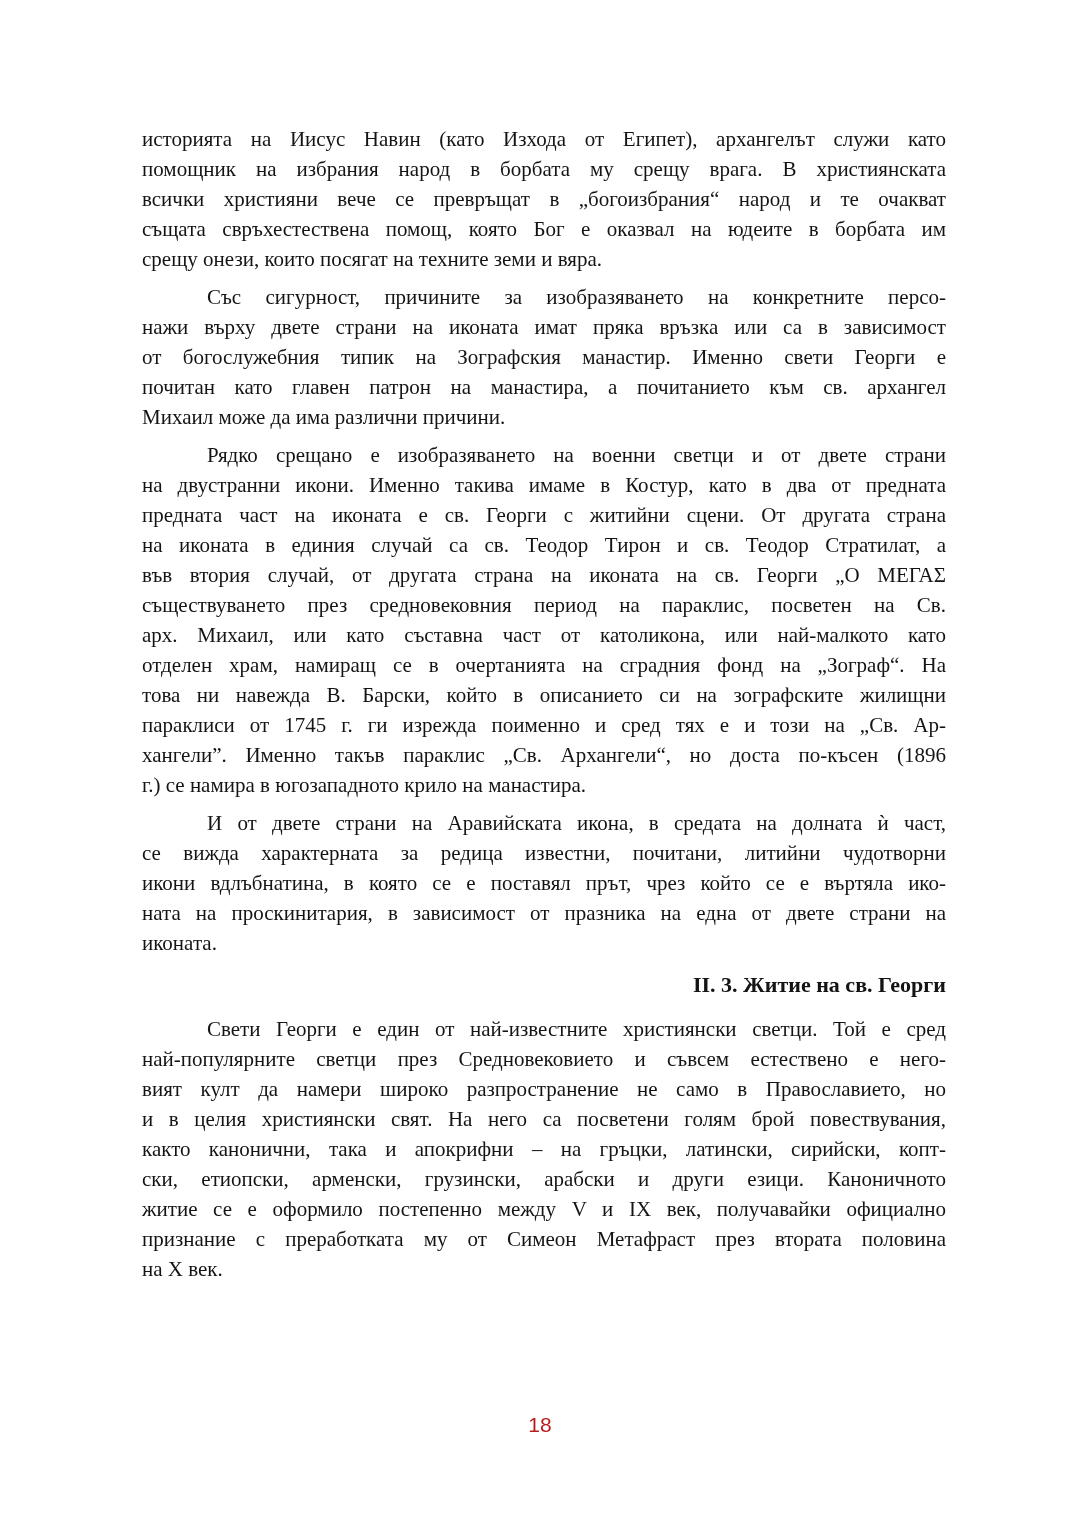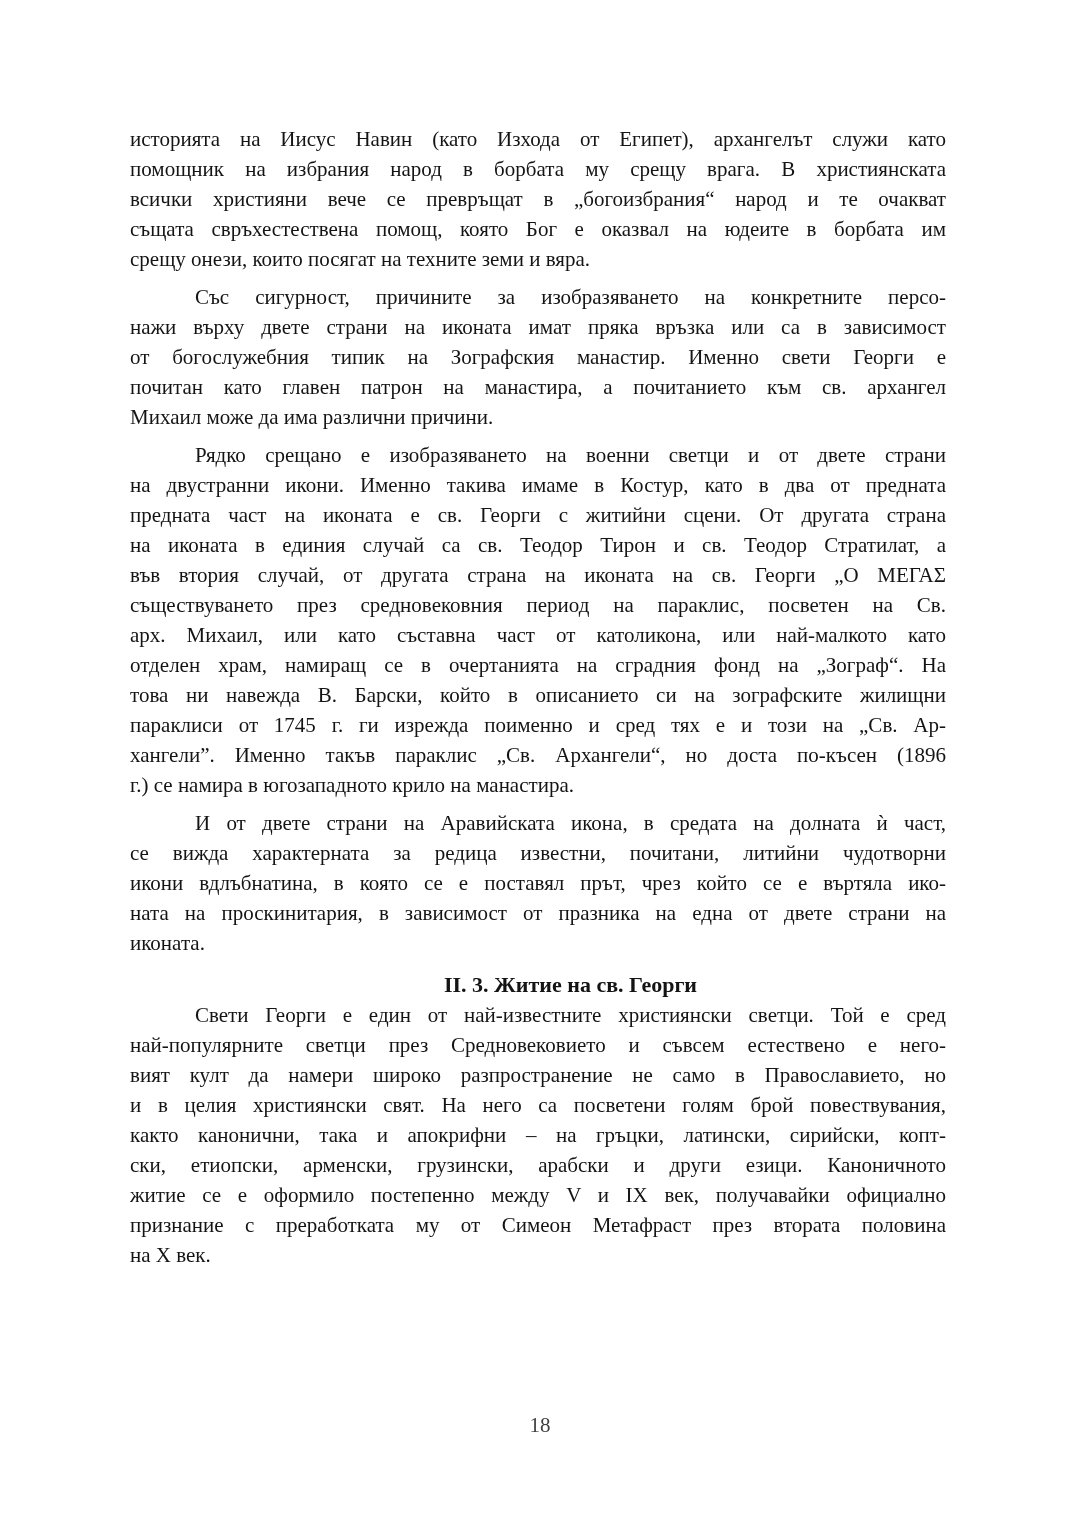--- a/index.html
+++ b/index.html
@@ -20,55 +20,55 @@
     inset: 0;
     background: #ffffff;
   }
   .textblock {
     position: absolute;
     left: 130px;
     top: 124px;
     width: 816px;
   }
   .para {
-    margin: 0 0 8px 0;
+    margin: 0 0 8px 12px;
     padding: 0;
   }
   .line {
     display: block;
     font-size: 21px;
     line-height: 30px;
     text-align: justify;
     text-align-last: justify;
     white-space: normal;
   }
   .line.last {
     text-align-last: left;
   }
   .line.indent {
     text-indent: 65px;
   }
   .heading {
-    margin: 12px 0 0 0;
+    margin: 12px 0 14px 0;
     padding-left: 65px;
     font-size: 22px;
     line-height: 30px;
     font-weight: bold;
-    text-align: center;
+    text-align: right;
   }
   .footer {
     position: absolute;
     left: 0;
     top: 1413px;
     width: 1080px;
     text-align: center;
-    font-family: Liberation Serif, serif;
+    font-family: Liberation Sans, sans-serif;
     font-size: 21px;
     line-height: 24px;
-    color: #404040;
+    color: #b91c1c;
   }
 </style>
 </head>
 <body>
 
 <div class="page">
   <div class="textblock" id="textblock">
       <p class="para">
         <span class="line">историята на Иисус Навин (като Изхода от Египет), архангелът служи като</span>
         <span class="line">помощник на избрания народ в борбата му срещу врага. В християнската</span>

